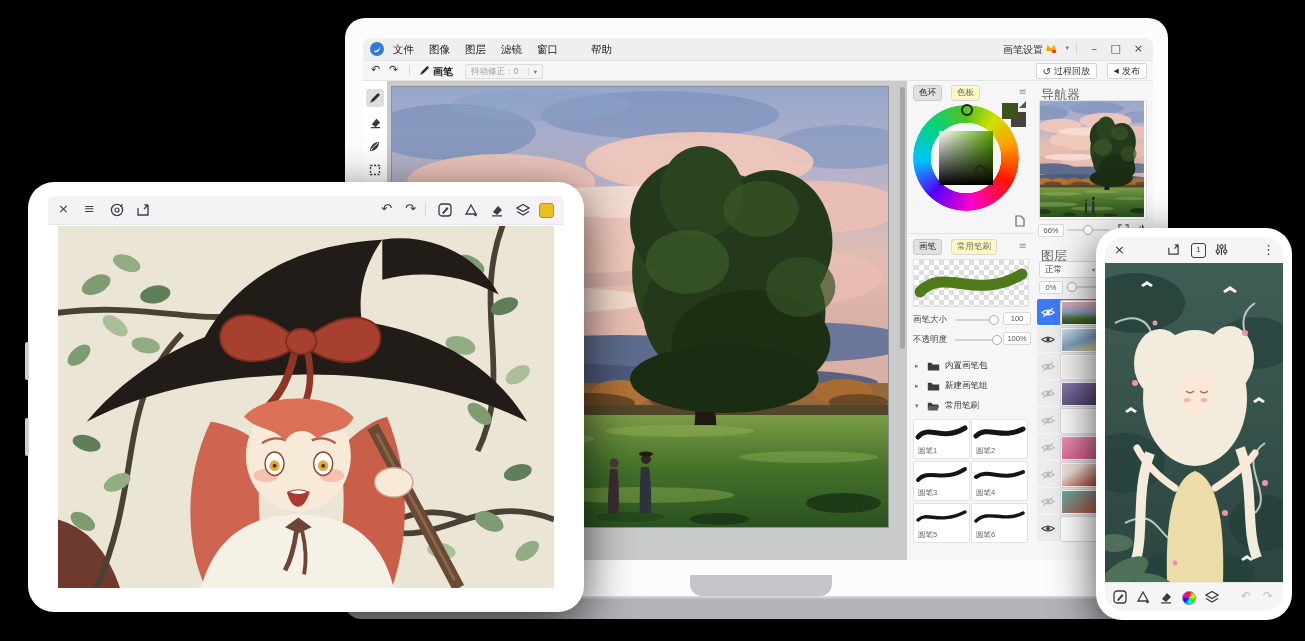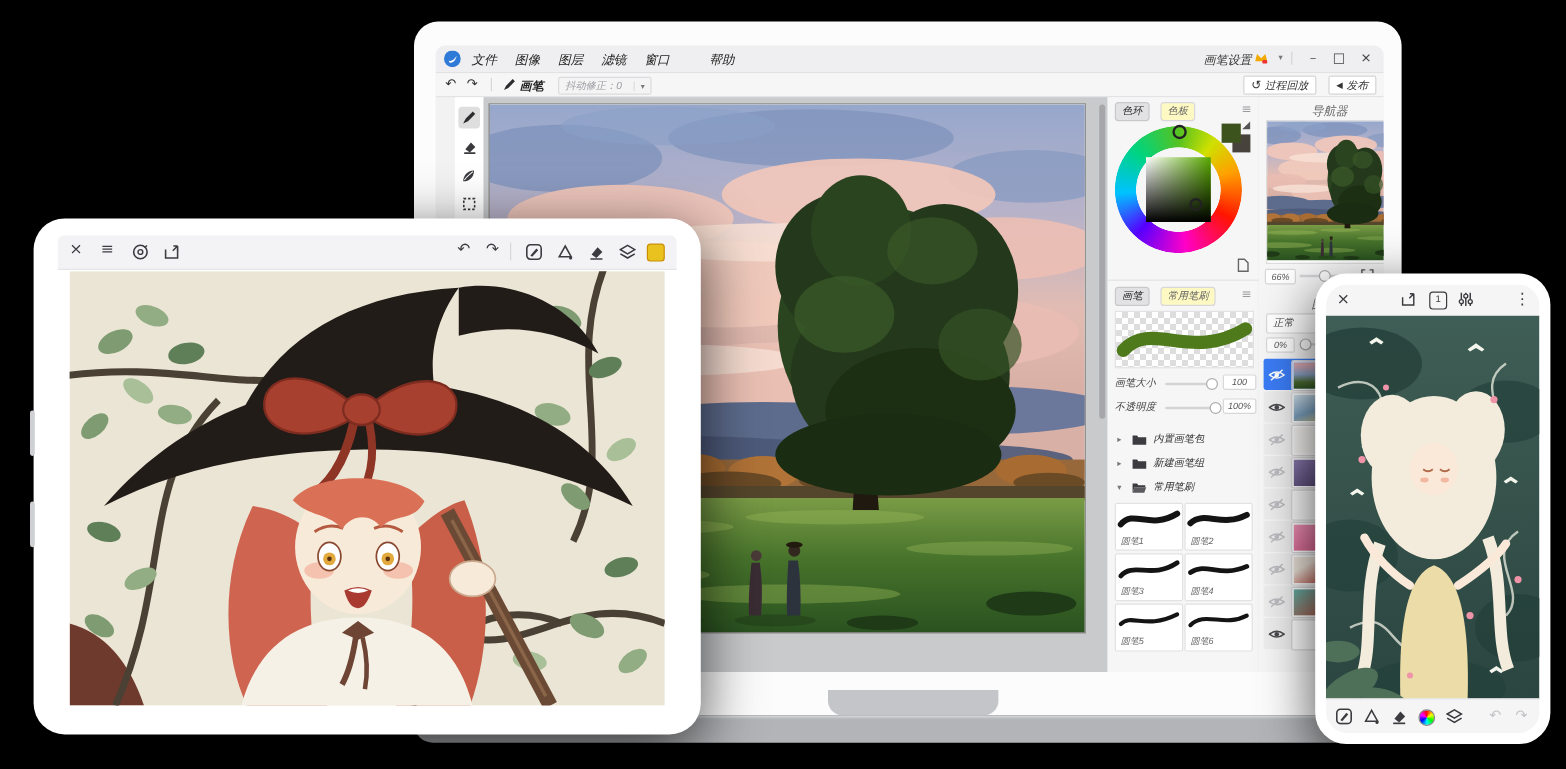--- a/index.html
+++ b/index.html
@@ -4,51 +4,51 @@
 <style>
   html,body{margin:0;padding:0;background:#000;}
   body{width:1305px;height:641px;position:relative;overflow:hidden;
        font-family:"Liberation Sans","DejaVu Sans",sans-serif;color:#333;}
   .abs{position:absolute;}
   .g{font-family:"DejaVu Sans",sans-serif;}
   svg{display:block;}
 
   
   .laptop{left:345px;top:18px;width:823px;height:578px;background:#fcfcfd;border-radius:20px;
-          box-shadow:0 12px 45px rgba(0,0,0,.65);font-style:italic;}
+          box-shadow:0 12px 45px rgba(0,0,0,.65);}
   .laptop-notch{left:690px;top:575px;width:142px;height:21px;background:#c4c5c8;border-radius:0 0 12px 12px;z-index:3;}
   .laptop-base{left:345px;top:596px;width:823px;height:23px;background:#b2b4b7;border-radius:0 0 16px 16px;
                box-shadow:inset 0 2px 2px rgba(255,255,255,.5);z-index:2;}
   .screen{left:18px;top:20px;width:790px;height:522px;background:#f2f2f3;border-radius:8px 8px 4px 4px;overflow:hidden;}
 
   
   .titlebar{left:0;top:0;width:100%;height:22px;background:#efeff1;border-bottom:1px solid #e2e2e4;}
   .menu-item{font-size:10.5px;color:#222;top:5px;}
   .logo{left:7px;top:4px;}
   .acct{font-size:10px;color:#333;top:5px;}
   .winbtn{font-size:11px;color:#444;top:4px;}
   .toolbar2{left:0;top:23px;width:100%;height:19px;background:#f6f6f7;border-bottom:1px solid #e3e3e5;}
   .tbico{font-size:11px;color:#333;top:2px;}
   .pill{height:13px;border:1px solid #dcdcde;background:#f4f4f5;border-radius:2px;font-size:8.5px;color:#9a9aa0;}
   .btn{height:14px;border:1px solid #d5d5d8;background:#fff;border-radius:2px;font-size:9px;color:#333;
        display:flex;align-items:center;gap:3px;padding:0 6px;}
-  .main{left:16px;top:43px;width:790px;height:549px;}
+  .main{left:0;top:43px;width:790px;height:549px;}
 
   .toolstrip{left:0;top:0;width:24px;height:100%;background:#fff;border-right:1px solid #e4e4e6;}
   .tool{left:3px;width:18px;height:18px;border-radius:3px;display:flex;align-items:center;justify-content:center;color:#3a3a3a;}
   .tool.on{background:#dededf;}
 
   .canvas-area{left:24px;top:0;width:520px;height:100%;background:#c9cacc;}
   .painting{left:5px;top:6px;width:496px;height:440px;box-shadow:0 0 0 1px rgba(40,40,30,.35);}
   .scrollv{right:2px;top:6px;width:5px;height:262px;background:#a7a7aa;border-radius:3px;}
   .scrollh{left:205px;bottom:26px;width:156px;height:5px;background:#a7a7aa;border-radius:3px;}
 
   .panelA{left:544px;top:0;width:126px;height:100%;background:#f6f6f7;border-right:1px solid #e3e3e5;}
   .panelB{left:670px;top:0;width:120px;height:100%;background:#f6f6f7;}
-  .ptitle{font-size:10px;color:#666;margin-left:36px;}
+  .ptitle{font-size:13px;color:#666;}
   .tab{border:1px solid #d8d8da;background:#fef9c3;border-radius:3px;font-size:8.5px;color:#666;padding:1px 5px;}
   .tab.on{background:#e2e2e4;color:#222;border-color:#c9c9cc;}
   .burger{font-size:10px;color:#9a9a9e;}
   .vbox{border:1px solid #d8d8da;background:#fff;border-radius:2px;font-size:7.5px;color:#555;
         text-align:center;line-height:11px;height:11px;}
   .slider{height:2px;background:#d4d4d6;border-radius:1px;}
   .knob{width:8px;height:8px;border-radius:50%;background:#fff;border:1px solid #adadb0;top:-4px;}
   .slabel{font-size:8.5px;color:#444;}
   .grow{height:18px;font-size:8.5px;color:#333;display:flex;align-items:center;gap:5px;padding-left:8px;}
   .gchev{color:#777;font-size:7px;width:7px;}

